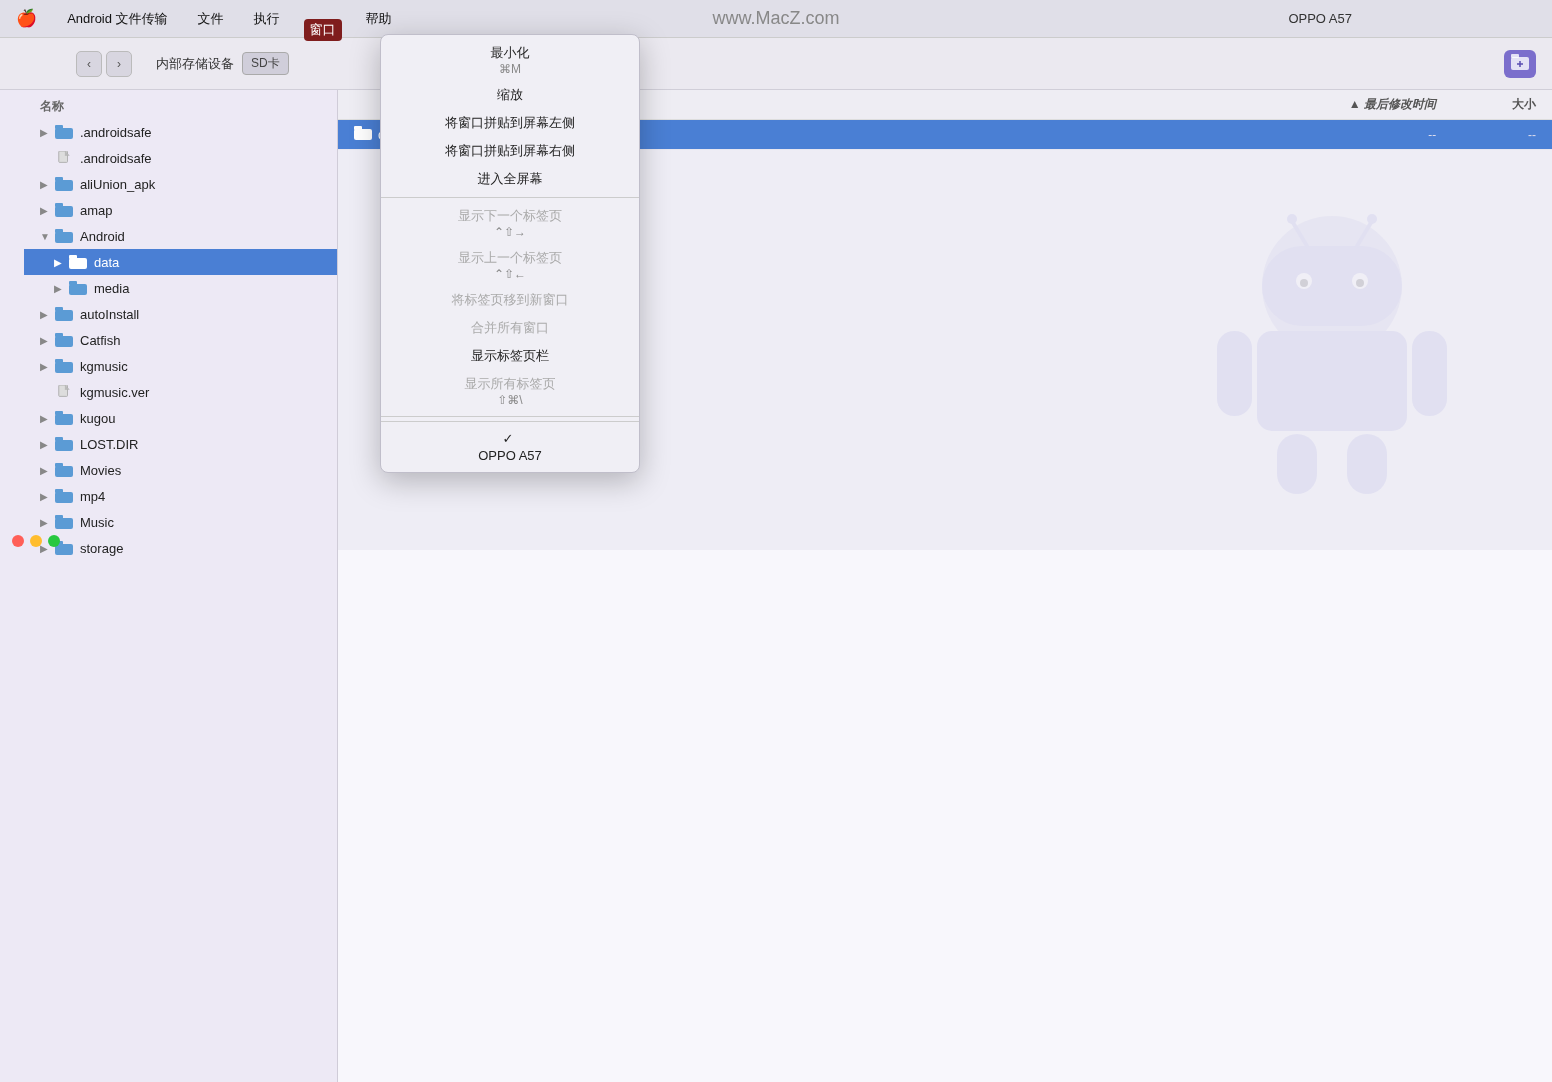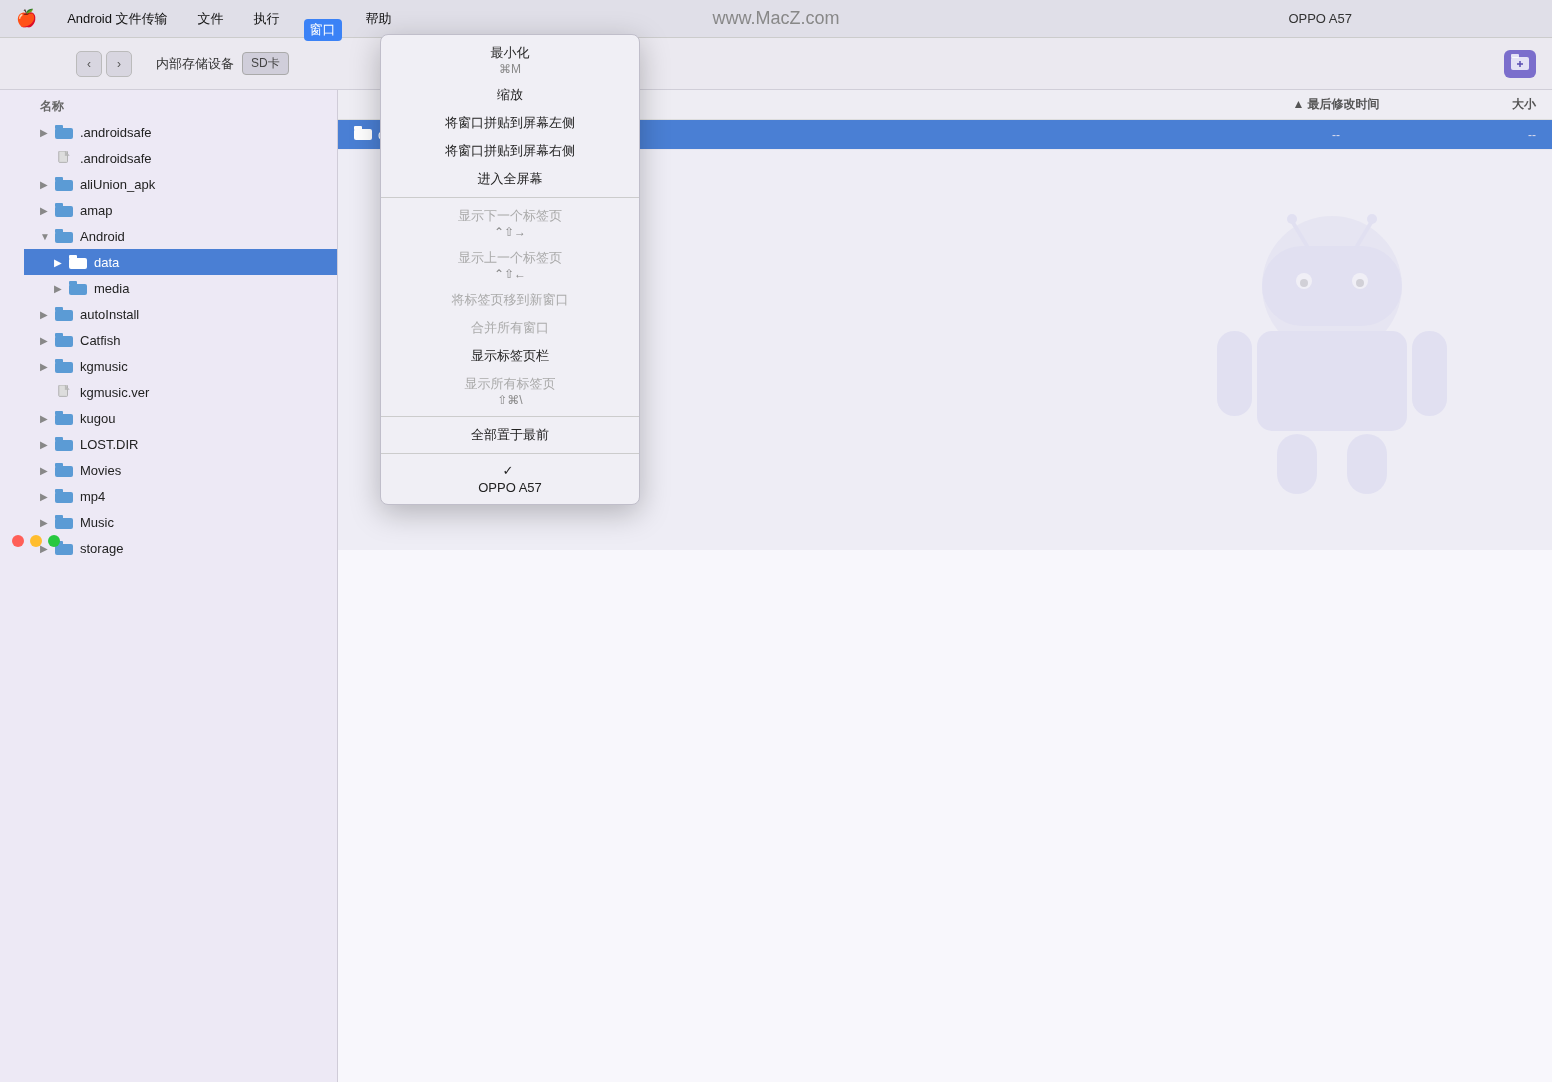--- a/index.html
+++ b/index.html
@@ -26,21 +26,21 @@
     }
     .menubar-item {
       font-size: 13px;
       color: #111;
       cursor: default;
       padding: 2px 6px;
       border-radius: 4px;
       white-space: nowrap;
     }
     .menubar-item.active {
-      background: #3b82f6;
+      background: #7f1d1d;
       color: white;
       margin-top: 23px;
     }
     .menubar-watermark {
       position: absolute;
       left: 50%;
       transform: translateX(-50%);
       font-size: 18px;
       color: #888;
       font-weight: 500;
@@ -197,21 +197,21 @@
       display: flex;
       align-items: center;
       padding: 6px 16px;
       border-bottom: 1px solid #ddd;
       background: #eeedf3;
       font-size: 12px;
       color: #555;
       font-weight: 600;
     }
     .col-name { flex: 1; }
-    .col-date { width: 200px; text-align: center; }
+    .col-date { width: 200px; text-align: right; font-style: italic; }
     .col-size { width: 100px; text-align: right; }
 
     .file-row {
       display: flex;
       align-items: center;
       padding: 6px 16px;
       border-bottom: 1px solid #e8e6f0;
       font-size: 13px;
       color: #333;
     }
@@ -629,22 +629,19 @@
   <div class="menu-item">
     <span class="menu-item-label">显示标签页栏</span>
   </div>
 
   <div class="menu-item disabled">
     <span class="menu-item-label">显示所有标签页</span>
     <span class="shortcut">⇧⌘\</span>
   </div>
   <div class="menu-separator"></div>
 
-  <div class="menu-item">
-    <span class="menu-item-label">全部置于最前</span>
-  </div>
   <div class="menu-separator"></div>
 
   <div class="menu-item" style="display:flex; align-items:center; gap:2px;">
     <span class="check-mark" style="visibility:visible; margin-right:4px;">✓</span>
     <span class="menu-item-label">OPPO A57</span>
   </div>
 </div>
 
 </body></html>

